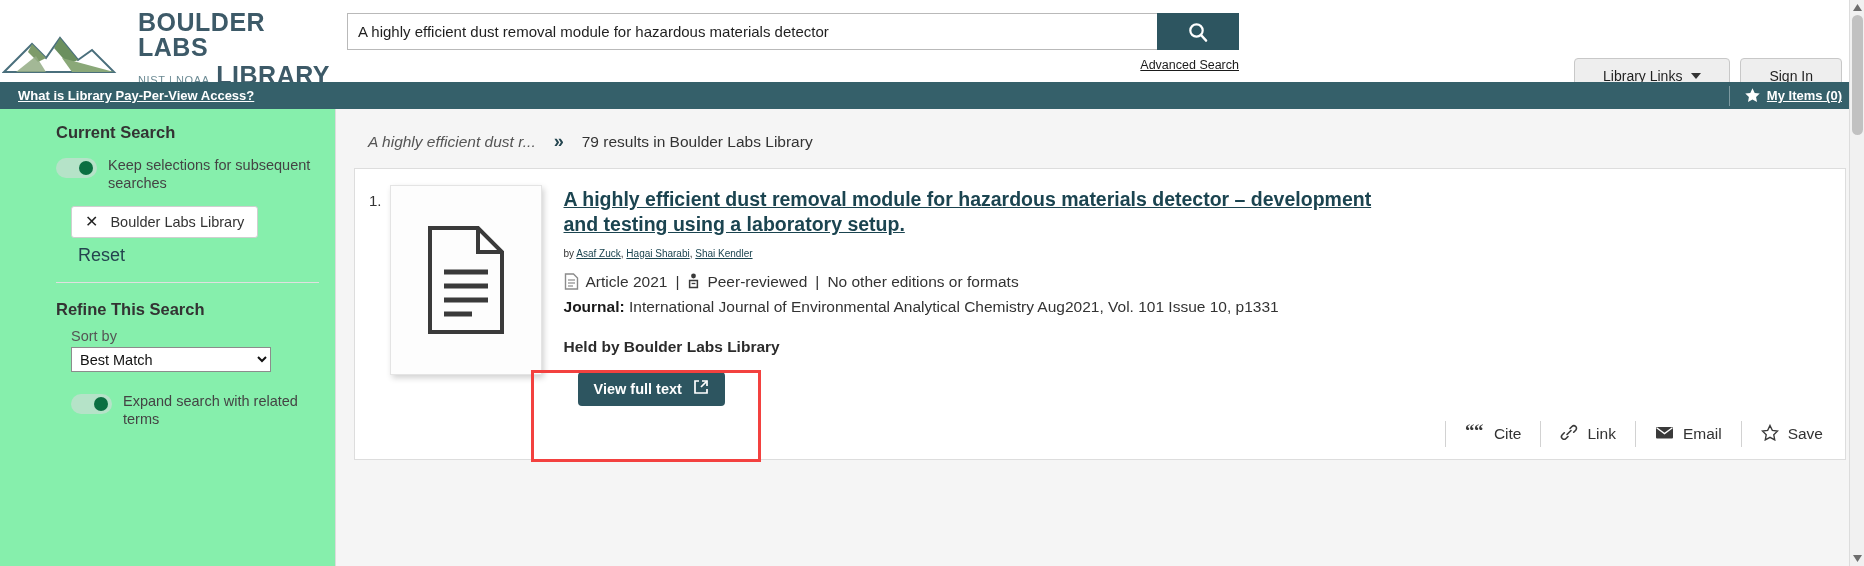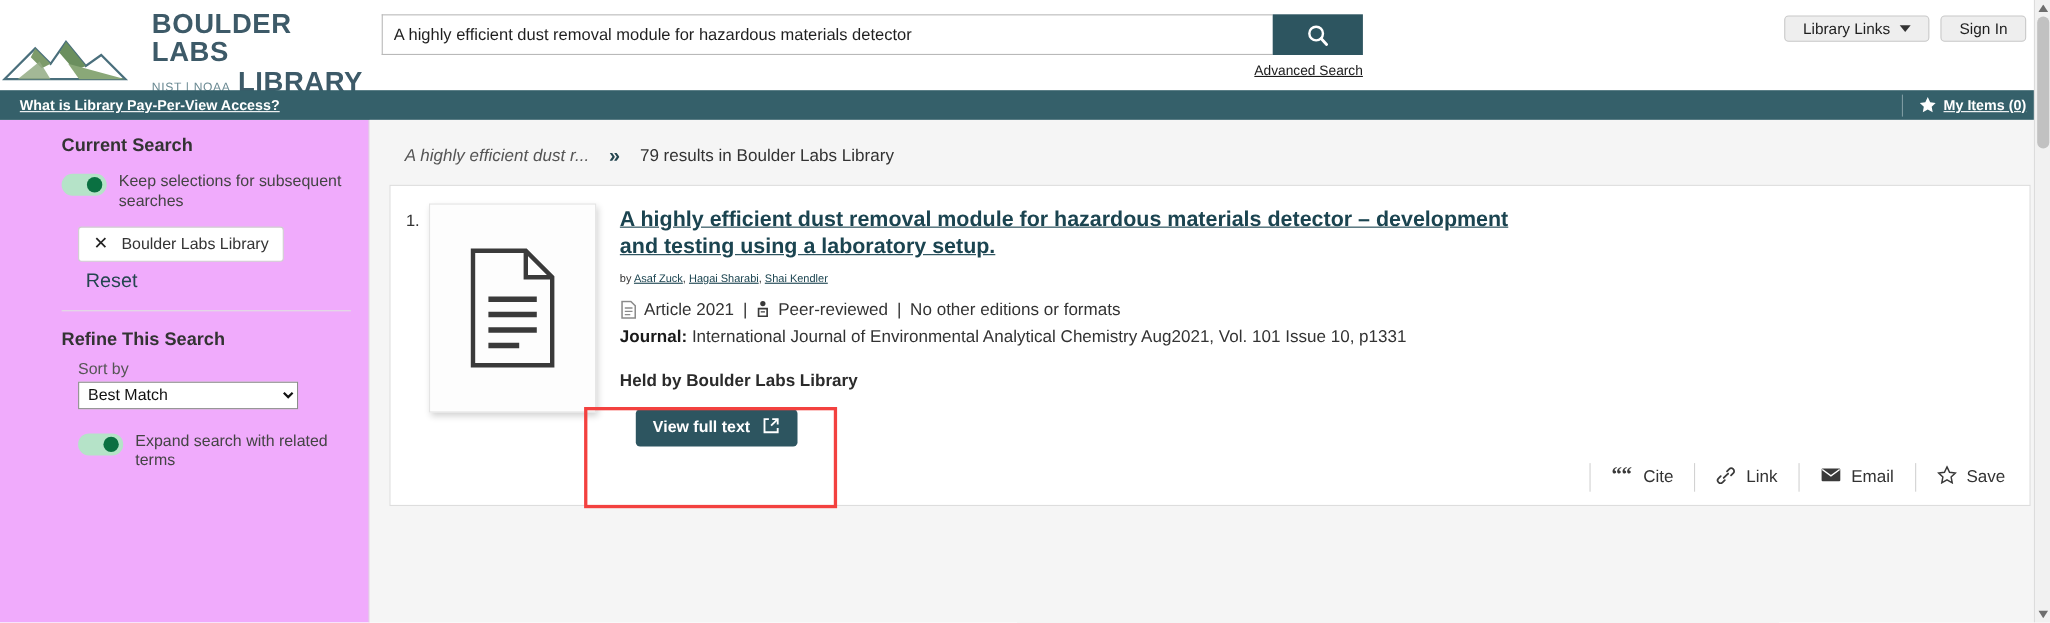--- a/index.html
+++ b/index.html
@@ -82,27 +82,28 @@
 
   .header-right {
     position: absolute;
     right: 22px; top: 14px;
     display: flex; gap: 10px; align-items: center;
   }
   .hbtn {
     background: #eeeeee;
     border: 1px solid #c8c8c8;
     border-radius: 4px;
-    height: 24px;
-    padding: 0 16px;
+    height: 36px;
+    padding: 0 28px;
     font-size: 14px;
     color: #1f1f1f;
     display: flex; align-items: center; gap: 9px;
     cursor: pointer;
     font-family: "Liberation Sans", sans-serif;
+    margin-top: 44px;
   }
   .caret {
     width: 0; height: 0;
     border-left: 5px solid transparent;
     border-right: 5px solid transparent;
     border-top: 6px solid #333;
   }
 
   
   .teal-bar {
@@ -131,21 +132,21 @@
   .my-items {
     color: #ffffff; font-size: 13px; font-weight: bold;
     text-decoration: underline; cursor: pointer;
   }
 
   
   .body-wrap { display: flex; height: 457px; }
 
   .sidebar {
     width: 336px;
-    background: #f0abfc;
+    background: #86efac;
     border-right: 1px solid #dcdcdc;
     padding: 14px 16px 0 56px;
   }
   .side-h {
     font-size: 16.5px; font-weight: bold; color: #333;
     margin: 0 0 14px 0;
   }
   .toggle-row { display: flex; align-items: flex-start; margin-bottom: 12px; }
   .toggle {
     width: 41px; height: 20px; border-radius: 10px;

